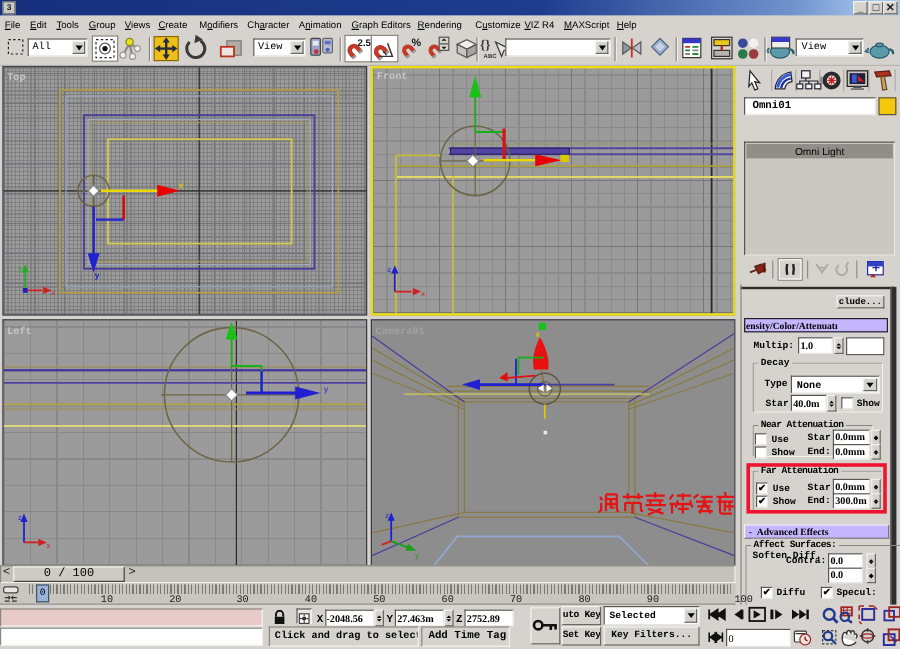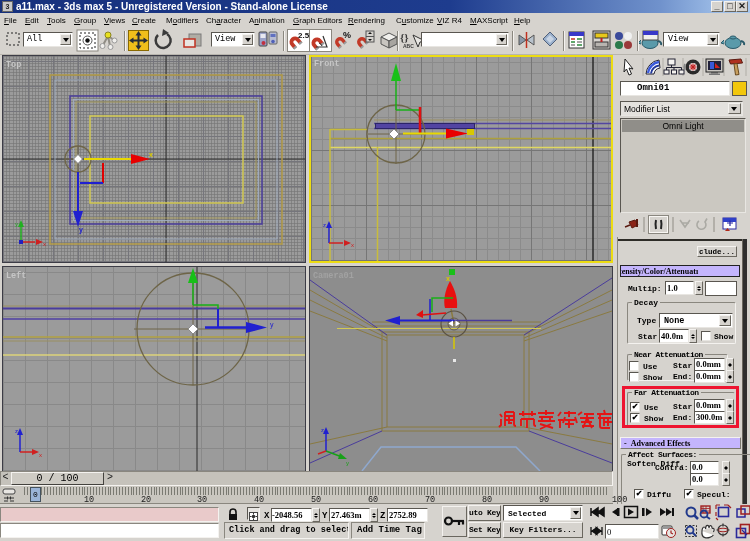--- a/index.html
+++ b/index.html
@@ -56,21 +56,20 @@
 #tslider{left:0;top:471px;width:613px;height:15px;background:#c5c2bb;border:1px solid;border-color:#8a877f #f4f2ef #f4f2ef #8a877f;}
 #ruler{left:0;top:486px;width:613px;height:18px;background:#c9c6bf;border-bottom:1px solid #8a877f;}
 .rn{top:9px;font-size:8.5px;color:#1a1a1a;}
 #statusbar{left:0;top:504px;width:750px;height:37px;background:#d6d3ce;}
 .btn{position:absolute;background:#d6d3ce;border:1px solid;border-color:#f4f2ef #6a675f #6a675f #f4f2ef;font-family:"Liberation Mono",monospace;font-size:11px;font-weight:bold;text-align:center;color:#000;overflow:hidden;white-space:nowrap;}
 </style></head>
 <body>
 <div id="root">
   <div id="title" class="abs">
     <div class="abs" style="left:2px;top:1px;width:11px;height:11px;background:#c8c8c8;border:1px solid #666;font-size:7px;line-height:10px;text-align:center;color:#222;font-weight:bold;">3</div>
-    <div class="txt">a11.max - 3ds max 5 - Unregistered Version - Stand-alone License</div>
     <div class="winbtn" style="right:27px;">_</div>
     <div class="winbtn" style="right:14px;">□</div>
     <div class="winbtn" style="right:2px;">✕</div>
   </div>
   <div id="menu" class="abs">
     <span style="left:4px"><u>F</u>ile</span>
     <span style="left:25px"><u>E</u>dit</span>
     <span style="left:47px"><u>T</u>ools</span>
     <span style="left:74px"><u>G</u>roup</span>
     <span style="left:104px"><u>V</u>iews</span>
@@ -433,26 +432,22 @@
           <path d="M97,7 h4 v7 h-4 z" fill="#3858d8"></path>
           <path d="M102,8 l5,5 h-5 z" fill="#d02020"></path>
           <rect x="98" y="17" width="7" height="1.5" fill="#555"></rect>
           <rect x="96" y="18.5" width="11" height="1.5" fill="#777"></rect>
         </g>
       <g>
           <path d="M116,5 l12,-1 1.5,4 -12,1 z" fill="#b03020" stroke="#5a1a10"></path>
           <path d="M121,9 l3,-0.5 2,11 -3.5,0.5 z" fill="#c8a060" stroke="#6a4a20"></path>
         </g>
     </svg>
-    <div class="fld mono" style="position:absolute;left:7px;top:26px;width:110px;height:15px;font-size:9px;font-weight:bold;line-height:13px;padding-left:16px;">Omni01</div>
+    <div class="fld mono" style="position:absolute;left:7px;top:26px;width:110px;height:15px;font-size:9px;font-weight:bold;line-height:13px;padding-left:6px;">Omni01</div>
     <div class="abs" style="left:119px;top:26px;width:15px;height:15px;background:#f2c70c;border:1px solid #5a5650;"></div>
-    <div class="abs" style="left:7px;top:46px;width:123px;height:15px;background:#e4e2de;border:1px solid;border-color:#595650 #e8e6e2 #e8e6e2 #595650;font-size:8.5px;">
-        <span style="position:absolute;left:3px;top:2px;">Modifier List</span>
-        <span class="droparrow" style="width:13px;"></span>
-      </div>
     <div class="abs" style="left:7px;top:63px;width:126px;height:95px;background:#cbc8c1;border:1px solid;border-color:#595650 #e8e6e2 #e8e6e2 #595650;">
       <div class="abs" style="left:1px;top:1px;width:122px;height:12px;background:#908e89;font-size:8.5px;color:#000;text-align:center;line-height:12px;">Omni Light</div>
     </div>
     <svg class="abs" style="left:0;top:159px" width="137" height="22">
       <g stroke="#8f8c84">
           <line x1="31" y1="3" x2="31" y2="18"></line>
           <line x1="60" y1="3" x2="60" y2="18"></line>
           <line x1="101" y1="3" x2="101" y2="18"></line>
         </g>
       <g>

